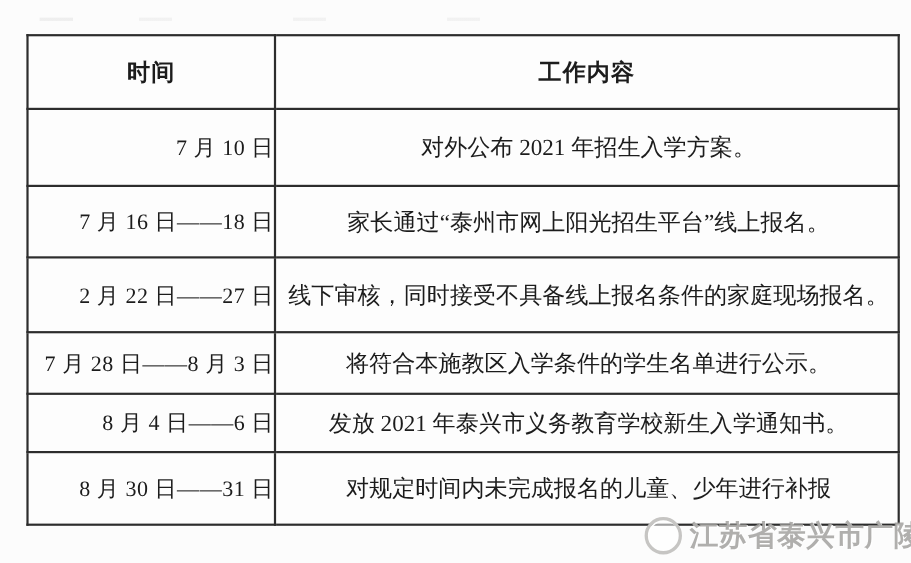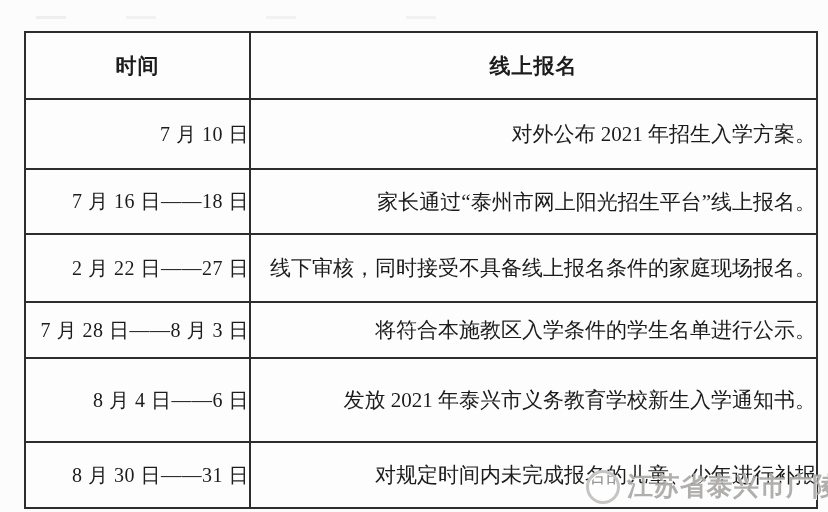--- a/index.html
+++ b/index.html
@@ -25,38 +25,38 @@
     border: 2px solid #2d2d2d;
     color: #1c1c1c;
     vertical-align: middle;
   }
   col.c-time { width: 225px; }
   tr.hdr { height: 67px; }
   tr.r0 { height: 70px; }
   tr.r1 { height: 65px; }
   tr.r2 { height: 68px; }
   tr.r3 { height: 56px; }
-  tr.r4 { height: 84px; }
+  tr.r4 { height: 53px; }
   tr.r5 { height: 66px; }
   th.head {
     font-family: "Liberation Sans", "DejaVu Sans", sans-serif;
     font-weight: 700;
     font-size: 21px;
     text-align: center;
     letter-spacing: 1px;
   }
   td.time {
     font-size: 20px;
     text-align: right;
     white-space: nowrap;
     letter-spacing: 0.5px;
   }
   td.content {
     font-size: 21px;
-    text-align: right;
+    text-align: center;
     padding-left: 3px;
     white-space: nowrap;
     overflow: hidden;
   }
 
   
   .watermark {
     position: absolute;
     left: 566px; top: 449px;
     display: flex;
@@ -103,21 +103,21 @@
   <div class="top-remnant"></div>
 
   <table class="schedule">
     <colgroup>
         <col class="c-time">
         <col class="c-content">
       </colgroup>
     <tbody>
         <tr class="hdr">
       <th class="head">时间</th>
-      <th class="head">线上报名</th>
+      <th class="head">工作内容</th>
     </tr>
     <tr class="r0">
       <td class="time">7 月 10 日</td>
       <td class="content">对外公布 2021 年招生入学方案。</td>
     </tr>
     <tr class="r1">
       <td class="time">7 月 16 日——18 日</td>
       <td class="content">家长通过“泰州市网上阳光招生平台”线上报名。</td>
     </tr>
     <tr class="r2">

